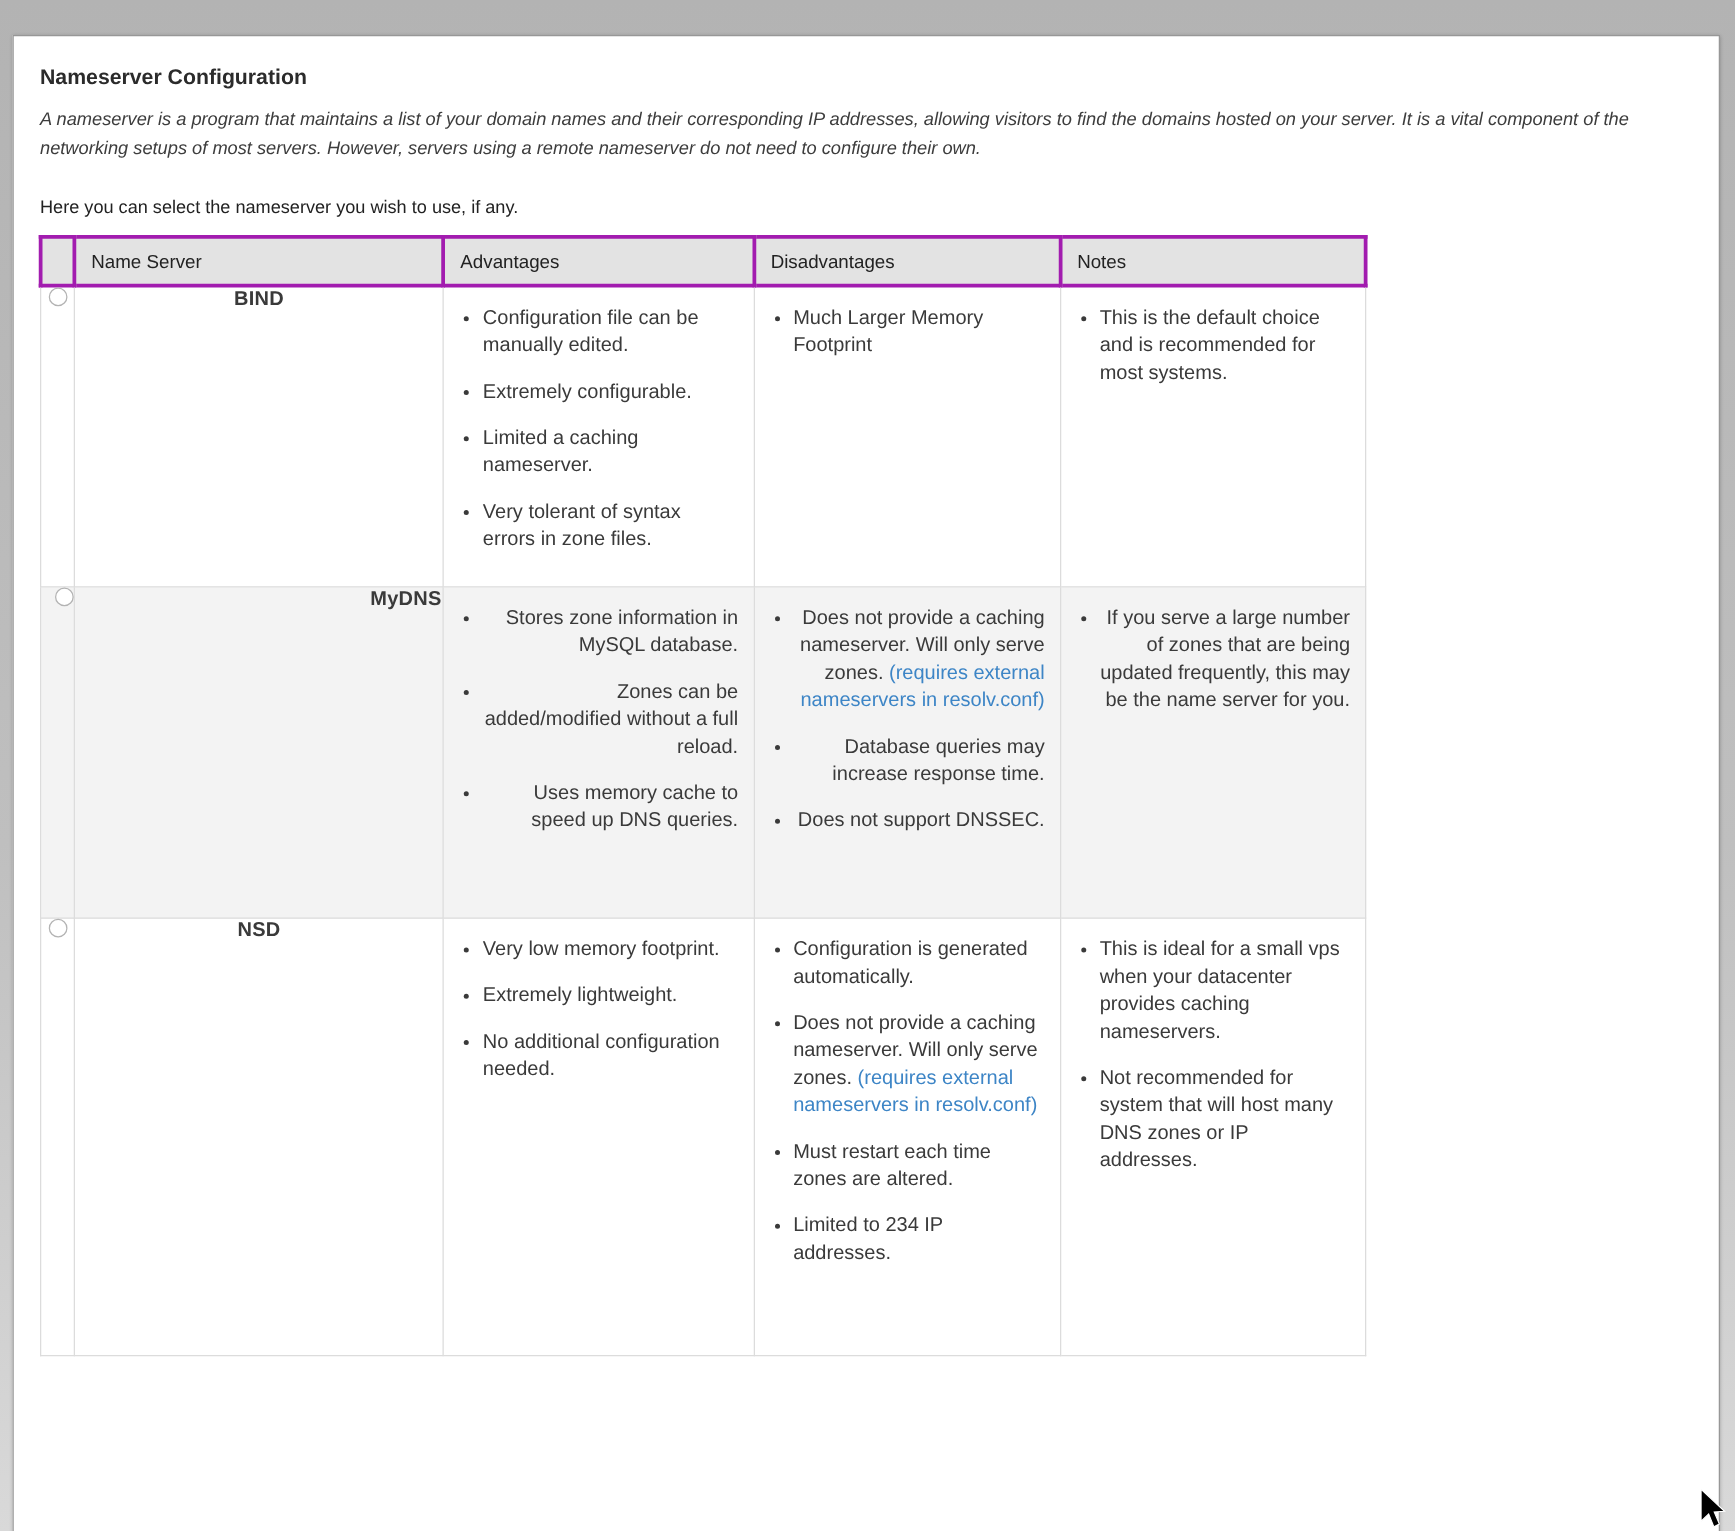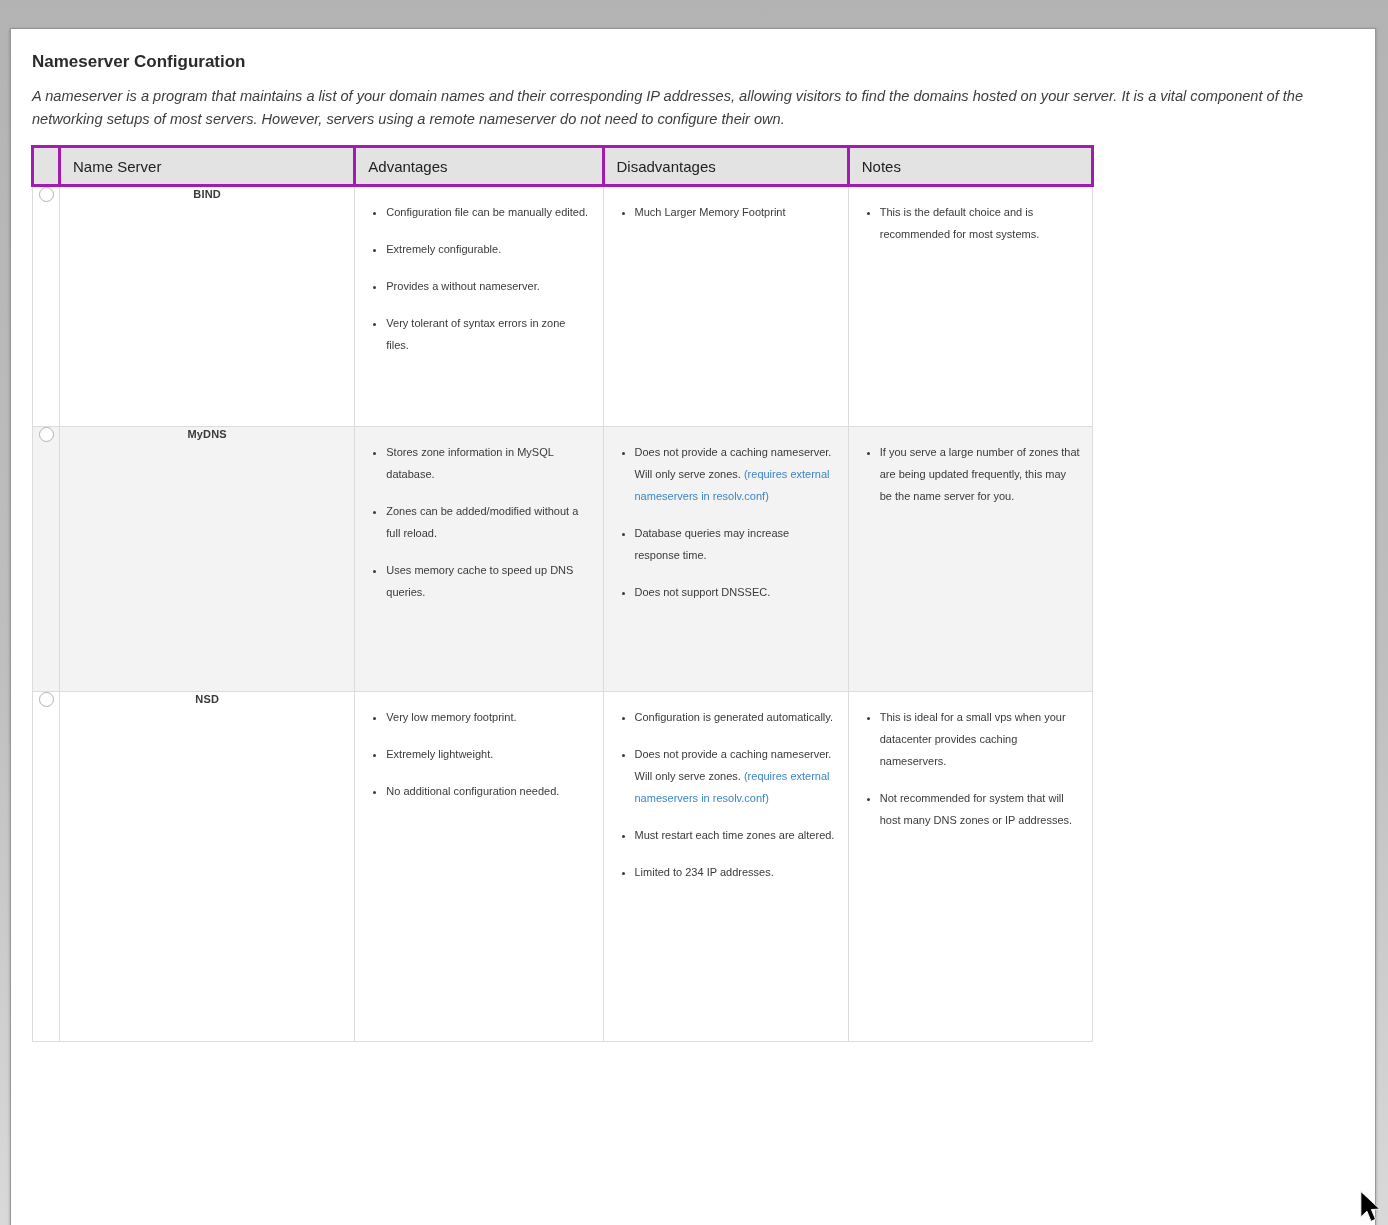--- a/index.html
+++ b/index.html
@@ -31,26 +31,26 @@
     font-weight:normal;font-size:15px;color:#222;text-align:left;
     padding:0 0 0 12px;box-sizing:border-box;
   }
   .ns-table th.col-radio{width:27px;padding:0;}
   .ns-table th.col-name{width:295px;}
   .ns-table th.col-adv{width:248px;}
   .ns-table th.col-dis{width:245px;}
   .ns-table th.col-notes{width:244px;margin-top:12px;}
   .ns-table tbody td{
     border:1px solid #dcdcdc;vertical-align:top;
-    font-size:11px;color:#3a3a3a;box-sizing:border-box;
+    font-size:16px;color:#3a3a3a;box-sizing:border-box;
   }
   .ns-table tbody tr:nth-child(even) td{background:#f3f3f3;}
   .ns-table tbody tr:nth-child(odd) td{background:#ffffff;}
   .ns-table tbody tr:nth-child(1) td{height:241px;}
-  .ns-table tbody tr:nth-child(2) td{height:265px;}
+  .ns-table tbody tr:nth-child(2) td{height:265px;text-align:right;}
   .ns-table tbody tr:nth-child(3) td{height:350px;}
   .ns-table tbody tr:nth-child(4) td{height:142px;}
   td.radio-cell{text-align:center;vertical-align:middle;padding:0;}
   td.name-cell{
     text-align:center;vertical-align:middle;font-weight:bold;
     color:#161616;font-size:15px;letter-spacing:.2px;
   }
   td.list-cell{padding:14px 12px 4px 10px;}
   .list-cell ul{margin:0;padding-left:21px;}
   .list-cell li{margin-bottom:15px;line-height:22px;}
@@ -69,40 +69,41 @@
     background:#fff;border-radius:50%;
   }
   .mouse-cursor{position:absolute;left:1354px;top:1190px;pointer-events:none;}
 </style>
 </head>
 <body>
 
 <div class="panel">
   <h1 class="page-title">Nameserver Configuration</h1>
   <p class="page-desc">A nameserver is a program that maintains a list of your domain names and their corresponding IP addresses, allowing visitors to find the domains hosted on your server. It is a vital component of the networking setups of most servers. However, servers using a remote nameserver do not need to configure their own.</p>
+  <p class="page-instruction">Here you can select the nameserver you wish to use, if any.</p>
 
   <table class="ns-table">
     <thead>
       <tr>
         <th class="col-radio"></th>
         <th class="col-name">Name Server</th>
         <th class="col-adv">Advantages</th>
         <th class="col-dis">Disadvantages</th>
         <th class="col-notes">Notes</th>
       </tr>
     </thead>
     <tbody>
         <tr>
           <td class="radio-cell"><span class="radio" role="radio" aria-checked="false"></span></td>
           <td class="name-cell">BIND</td>
           <td class="list-cell">
             <ul>
               <li>Configuration file can be manually edited.</li>
               <li>Extremely configurable.</li>
-              <li>Provides a without nameserver.</li>
+              <li>Limited a caching nameserver.</li>
               <li>Very tolerant of syntax errors in zone files.</li>
             </ul>
           </td>
           <td class="list-cell">
             <ul>
               <li>Much Larger Memory Footprint</li>
             </ul>
           </td>
           <td class="list-cell">
             <ul>

